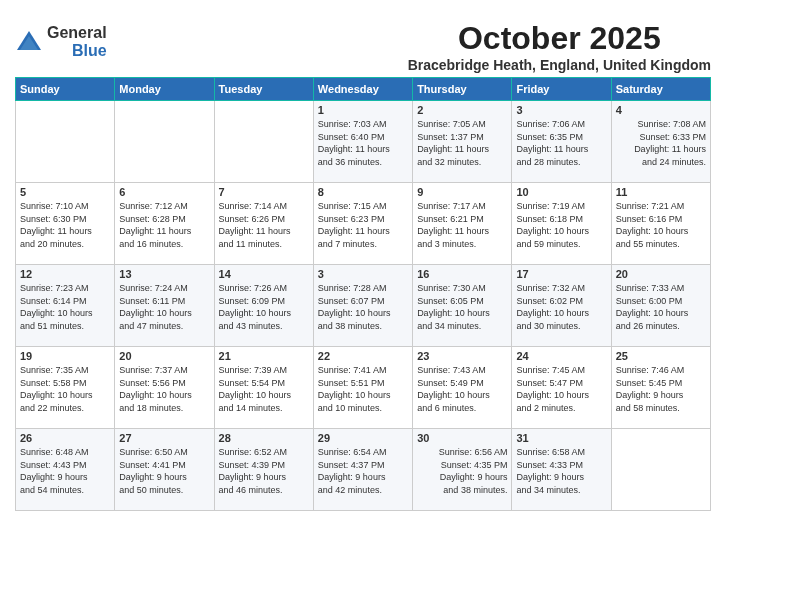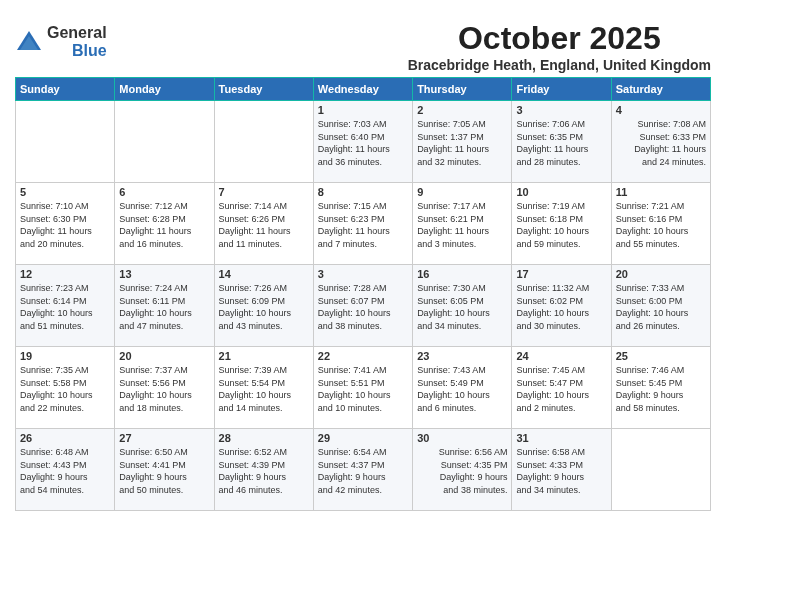--- a/index.html
+++ b/index.html
@@ -249,21 +249,21 @@
           </td>
           <td>
             <div class="day-num">16</div>
             <div class="day-info" style="white-space: pre-line;">Sunrise: 7:30 AM
 Sunset: 6:05 PM
 Daylight: 10 hours
 and 34 minutes.</div>
           </td>
           <td>
             <div class="day-num">17</div>
-            <div class="day-info" style="white-space: pre-line;">Sunrise: 11:32 AM
+            <div class="day-info" style="white-space: pre-line;">Sunrise: 7:32 AM
 Sunset: 6:02 PM
 Daylight: 10 hours
 and 30 minutes.</div>
           </td>
           <td>
             <div class="day-num">20</div>
             <div class="day-info" style="white-space: pre-line;">Sunrise: 7:33 AM
 Sunset: 6:00 PM
 Daylight: 10 hours
 and 26 minutes.</div>

